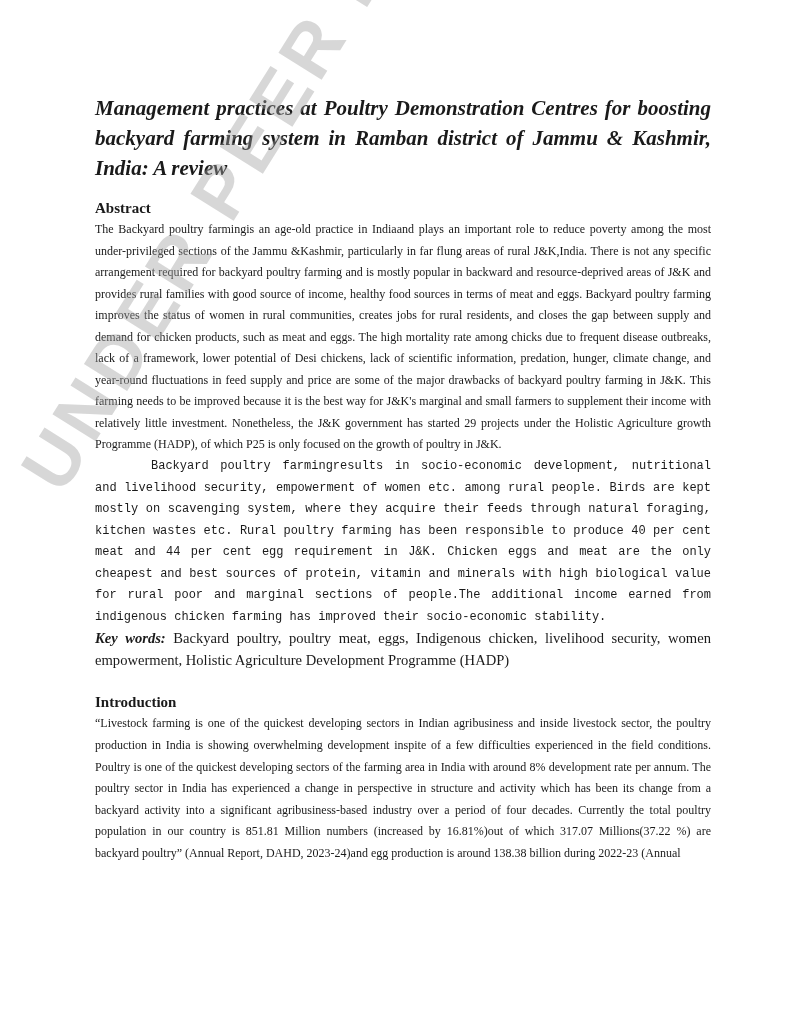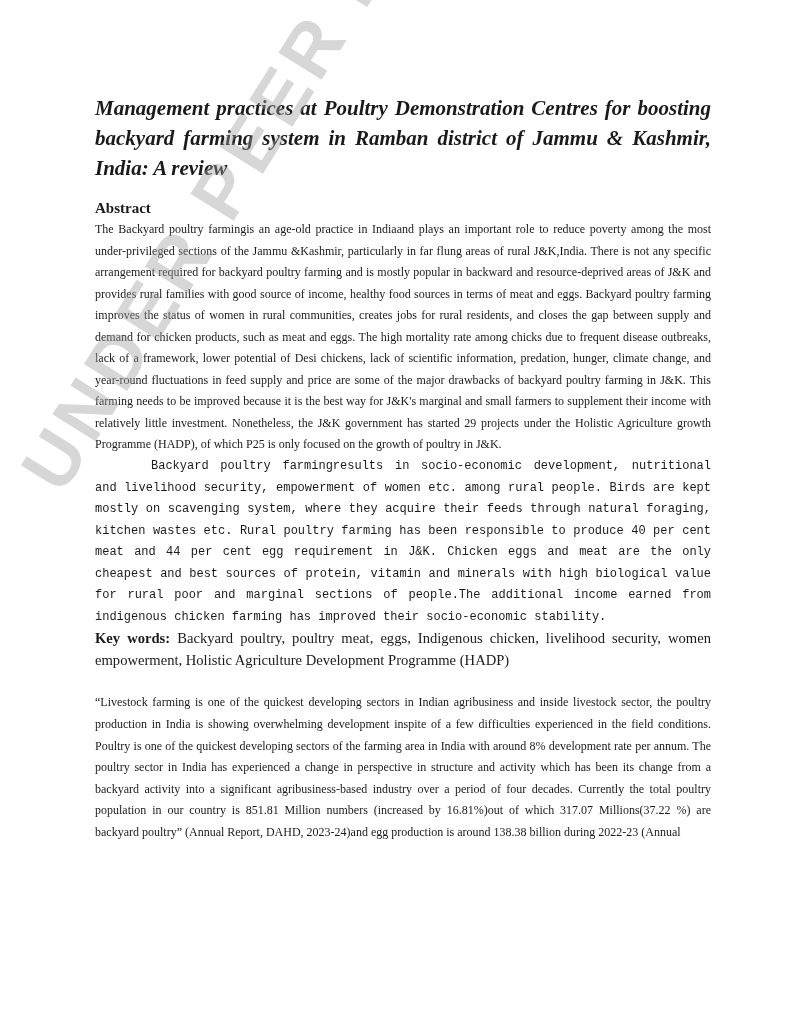--- a/index.html
+++ b/index.html
@@ -46,20 +46,21 @@
       font-family: Liberation Mono, monospace;
     }
     .keywords {
       font-size: 14.6px;
       line-height: 21.55px;
       text-align: justify;
       margin: 0 0 21px 0;
     }
     .keywords .kw-label {
       font-weight: bold;
+      font-style: italic;
     }
     .watermark {
       position: absolute;
       left: 40px;
       top: 440px;
       font-family: "Liberation Sans", "DejaVu Sans", sans-serif;
       font-weight: bold;
       font-size: 74px;
       letter-spacing: 6px;
       color: rgba(160,160,160,0.42);
@@ -77,17 +78,18 @@
   <h1 class="title">Management practices at Poultry Demonstration Centres for boosting backyard farming system in Ramban district of Jammu &amp; Kashmir, India: A review</h1>
 
   <section>
     <h2 class="heading">Abstract</h2>
     <p class="para">The Backyard poultry farmingis an age-old practice in Indiaand plays an important role to reduce poverty among the most under-privileged sections of the Jammu &amp;Kashmir, particularly in far flung areas of rural J&amp;K,India. There is not any specific arrangement required for backyard poultry farming and is mostly popular in backward and resource-deprived areas of J&amp;K and provides rural families with good source of income, healthy food sources in terms of meat and eggs. Backyard poultry farming improves the status of women in rural communities, creates jobs for rural residents, and closes the gap between supply and demand for chicken products, such as meat and eggs. The high mortality rate among chicks due to frequent disease outbreaks, lack of a framework, lower potential of Desi chickens, lack of scientific information, predation, hunger, climate change, and year-round fluctuations in feed supply and price are some of the major drawbacks of backyard poultry farming in J&amp;K. This farming needs to be improved because it is the best way for J&amp;K's marginal and small farmers to supplement their income with relatively little investment. Nonetheless, the J&amp;K government has started 29 projects under the Holistic Agriculture growth Programme (HADP), of which P25 is only focused on the growth of poultry in J&amp;K.</p>
     <p class="para indent">Backyard poultry farmingresults in socio-economic development, nutritional and livelihood security, empowerment of women etc. among rural people. Birds are kept mostly on scavenging system, where they acquire their feeds through natural foraging, kitchen wastes etc. Rural poultry farming has been responsible to produce 40 per cent meat and 44 per cent egg requirement in J&amp;K. Chicken eggs and meat are the only cheapest and best sources of protein, vitamin and minerals with high biological value for rural poor and marginal sections of people.The additional income earned from indigenous chicken farming has improved their socio-economic stability.</p>
     <p class="keywords"><span class="kw-label">Key words:</span><span> Backyard poultry, poultry meat, eggs, Indigenous chicken, livelihood security, women empowerment, Holistic Agriculture Development Programme (HADP)</span></p>
   </section>
 
   <section>
+    <h2 class="heading">Introduction</h2>
     <p class="para">“Livestock farming is one of the quickest developing sectors in Indian agribusiness and inside livestock sector, the poultry production in India is showing overwhelming development inspite of a few difficulties experienced in the field conditions. Poultry is one of the quickest developing sectors of the farming area in India with around 8% development rate per annum. The poultry sector in India has experienced a change in perspective in structure and activity which has been its change from a backyard activity into a significant agribusiness-based industry over a period of four decades. Currently the total poultry population in our country is 851.81 Million numbers (increased by 16.81%)out of which 317.07 Millions(37.22 %) are backyard poultry” (Annual Report, DAHD, 2023-24)and egg production is around 138.38 billion during 2022-23 (Annual</p>
   </section>
 </div>
 
 <div class="watermark">UNDER PEER REVIEW</div>
 
 </body></html>

